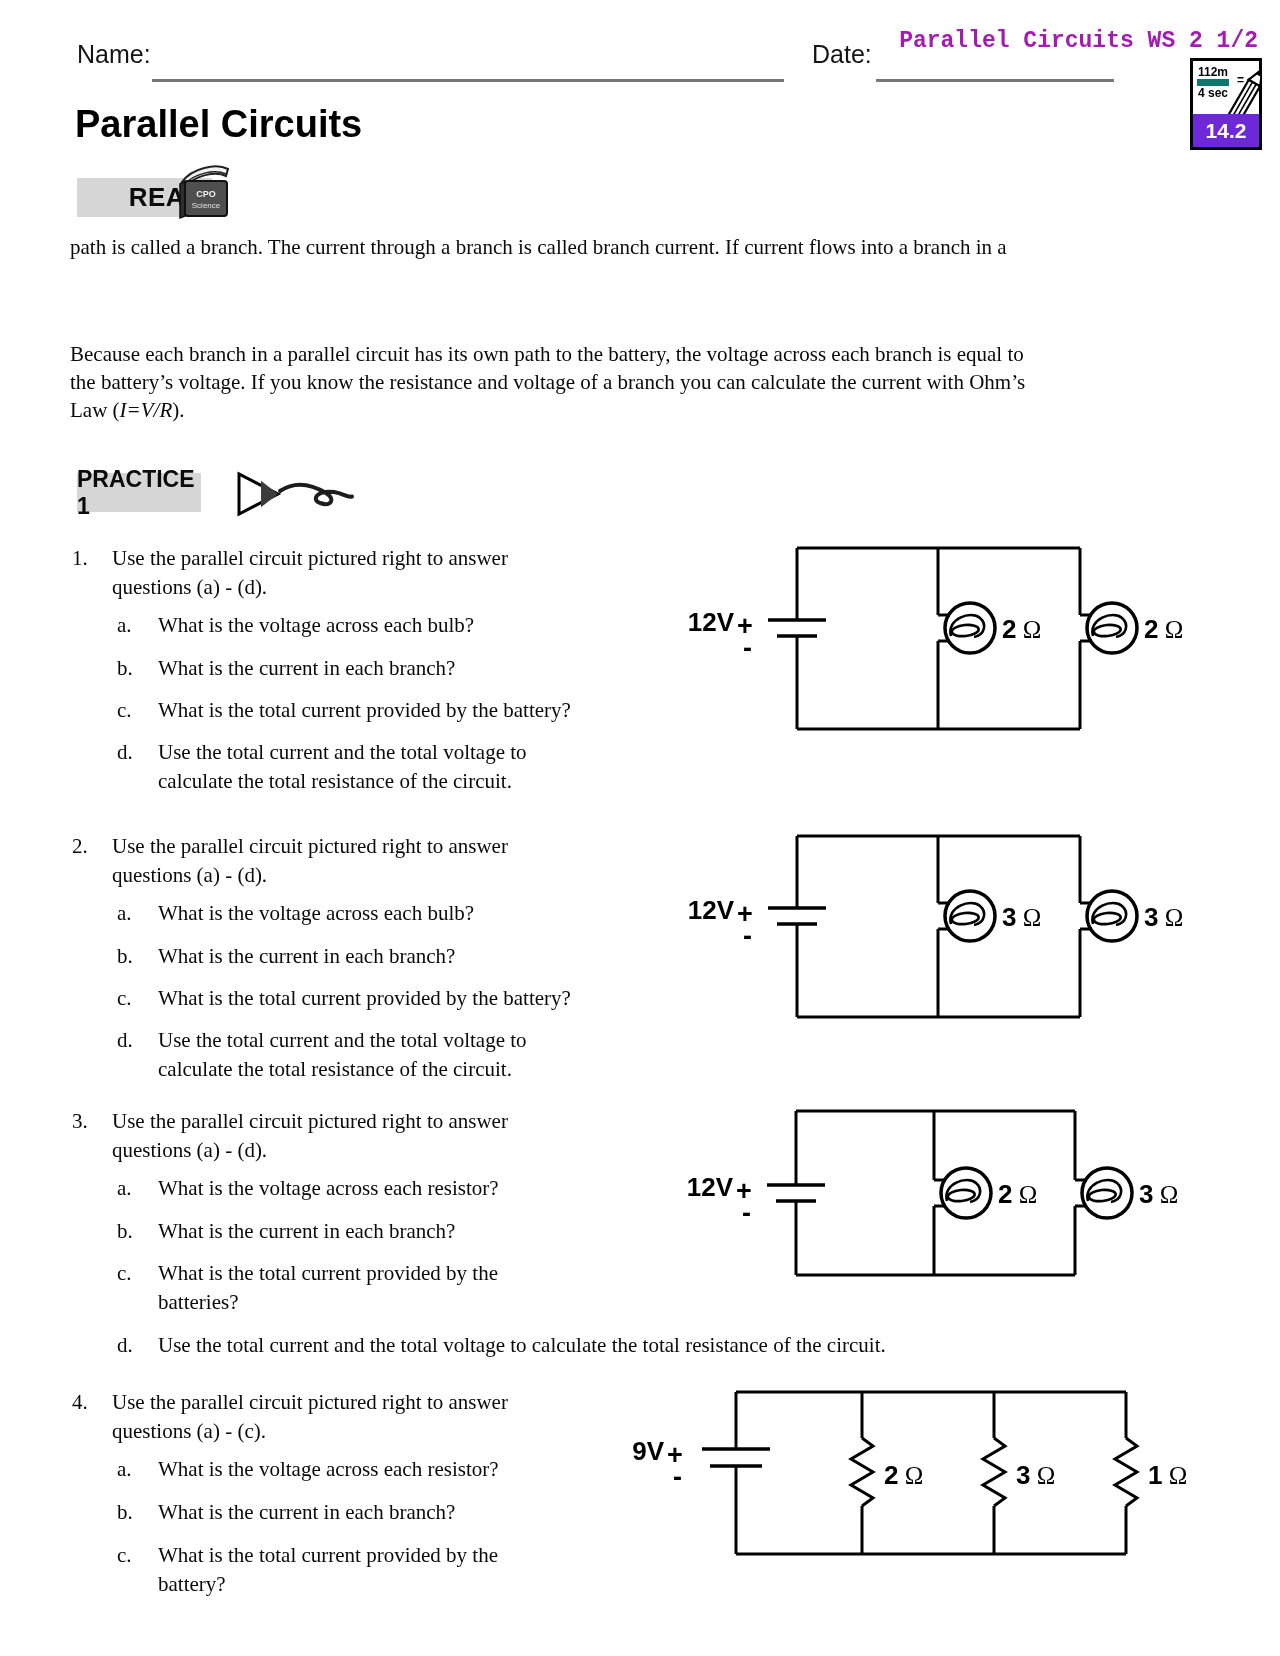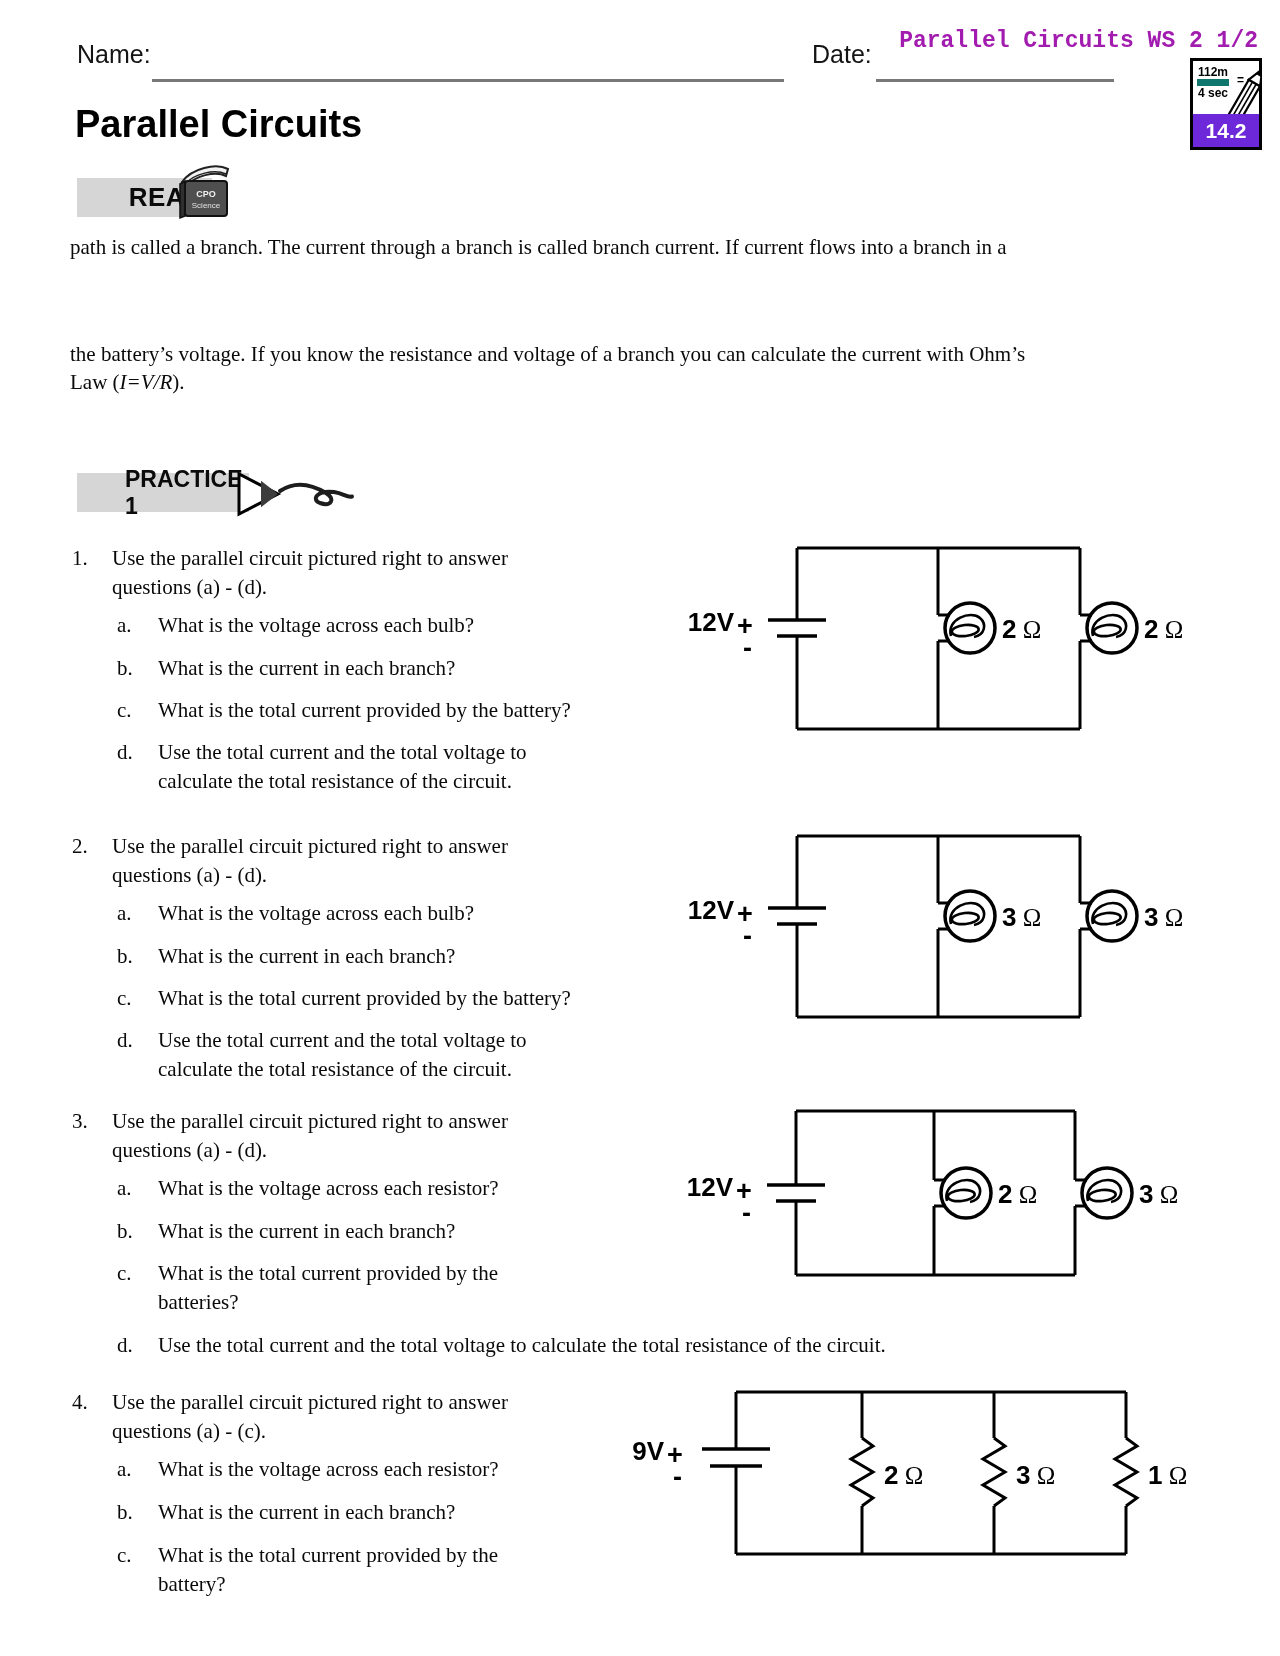--- a/index.html
+++ b/index.html
@@ -82,26 +82,27 @@
     <rect x="15" y="21" width="42" height="35" rx="3" fill="#4f4f4f" stroke="#111" stroke-width="2"></rect>
     <text x="36" y="37" text-anchor="middle" fill="#efefef" style="font:bold 9px 'Liberation Sans',sans-serif;">CPO</text>
     <text x="36" y="48" text-anchor="middle" fill="#e3e3e3" style="font:8px 'Liberation Sans',sans-serif;">Science</text>
   </svg>
 
   <div id="intro">
       <div class="para" style="left: 70px; top: 233px;">
         <div class="pline"><span>path is called a branch. The current through a branch is called branch current. If current flows into a branch in a</span></div>
       </div>
       <div class="para" style="left: 70px; top: 340px;">
+        <div class="pline"><span>Because each branch in a parallel circuit has its own path to the battery, the voltage across each branch is equal to</span></div>
         <div class="pline"><span>the battery’s voltage. If you know the resistance and voltage of a branch you can calculate the current with Ohm’s</span></div>
         <div class="pline"><span>Law (</span><span class="i">I=V/R</span><span>).</span></div>
       </div>
     </div>
 
-  <div class="badge practice-badge" style="left:77px;top:473px;width:124px;height:39px;padding-left:48px;">PRACTICE 1</div>
+  <div class="badge practice-badge" style="left:77px;top:473px;width:124px;height:39px;">PRACTICE 1</div>
   <svg class="abs" style="left:236px;top:470px;" width="150" height="48" viewBox="0 0 150 48">
     <polygon points="3,4 3,44 42,24" fill="#ffffff" stroke="#000" stroke-width="3"></polygon>
     <polygon points="25,10.8 42,24 25,37.2" fill="#3c3c3c"></polygon>
     <path d="M44,21 C62,9 80,17 90,23 C100,29 95,37 84,33 C75,29.5 81,20 98,22 C108,23.5 111,28 116,26.5" fill="none" stroke="#1d1d1d" stroke-width="4" stroke-linecap="round"></path>
   </svg>
 
   <div id="questions">
       <div class="qline" style="left: 72px; top: 546px;">1.</div>
       <div class="qline" style="left: 112px; top: 546px;">Use the parallel circuit pictured right to answer</div>
       <div class="qline" style="left: 112px; top: 575px;">questions (a) - (d).</div>

